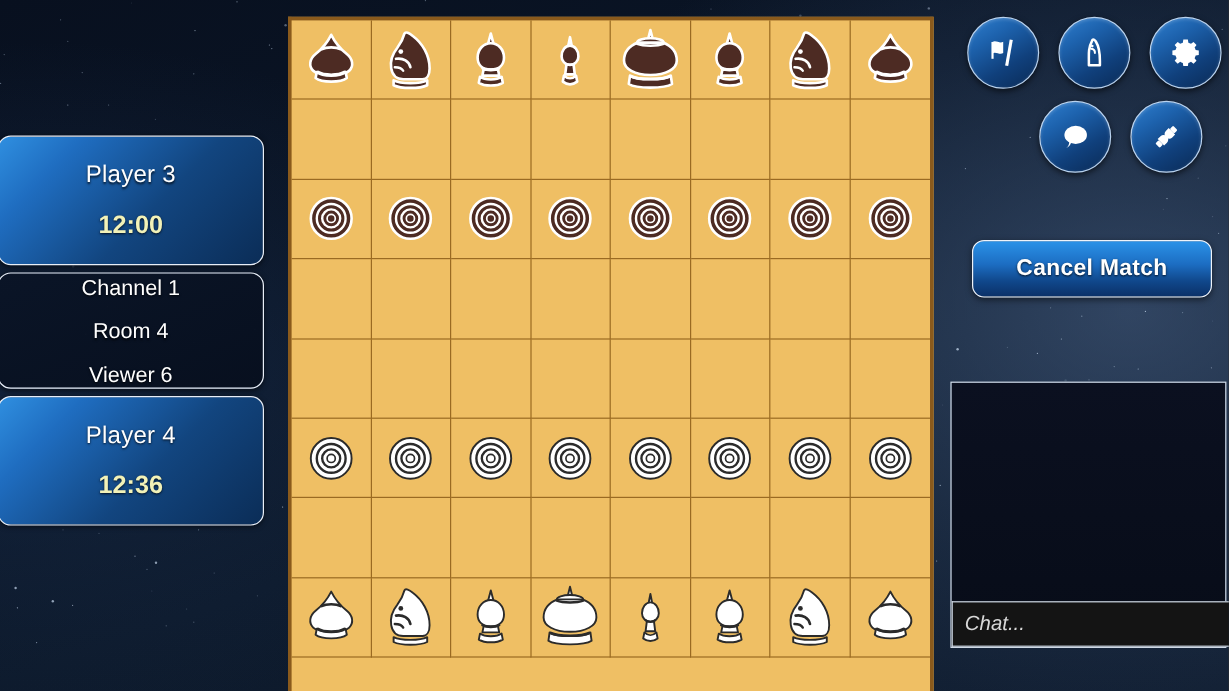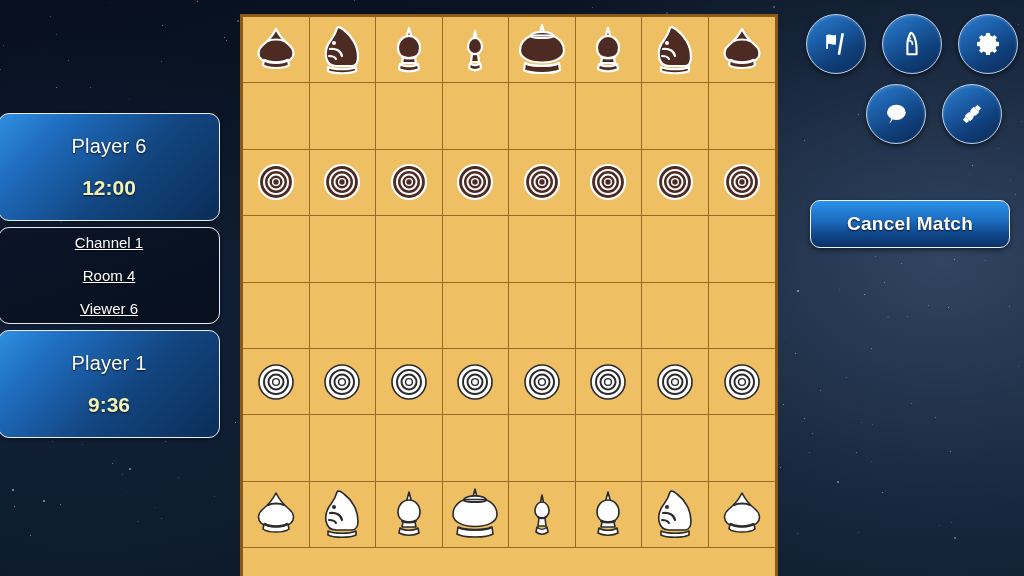--- a/index.html
+++ b/index.html
@@ -44,23 +44,22 @@
 
   .pname {
     color:#ffffff; font-size:20px; letter-spacing:.2px;
     text-shadow:0 1px 2px rgba(0,0,0,0.8);
   }
   .ptime {
     color:#f2f2b8; font-size:21px; font-weight:bold; margin-top:18px;
     text-shadow:0 1px 2px rgba(0,0,0,0.8);
   }
   .iline {
-    color:#ffffff; font-size:15px; line-height:1.0;
+    color:#ffffff; font-size:18px; line-height:1.0;
     text-shadow:0 1px 2px rgba(0,0,0,0.8);
-    text-decoration:underline;
   }
   .iline + .iline { margin-top:18px; }
 
   
   #board-wrap {
     position:absolute; left:240px; top:14px;
     width:538px; height:566px;
     border:3px solid #8a5a1c;
     border-bottom:none;
     background:#efbf64;
@@ -376,33 +375,33 @@
       <div class="st" style="width: 1px; height: 1px; left: 488.797px; top: 319.713px; opacity: 0.21;"></div>
       <div class="st" style="width: 1px; height: 1px; left: 679.94px; top: 528.432px; opacity: 0.73;"></div>
       <div class="st" style="width: 1px; height: 1px; left: 353.711px; top: 0.0069351px; opacity: 0.43;"></div>
       <div class="st" style="width: 2px; height: 2px; left: 560.131px; top: 188.082px; opacity: 0.15;"></div>
     </div>
 </div>
 
 <div id="leftcol">
 
   <div id="player2-panel" class="panel panel-blue">
-    <div class="pname">Player 6</div>
+    <div class="pname">Player 3</div>
     <div class="ptime">12:00</div>
   </div>
 
   <div id="info-panel" class="panel panel-dark">
     <div class="iline">Channel 1</div>
     <div class="iline">Room 4</div>
     <div class="iline">Viewer 6</div>
   </div>
 
   <div id="player1-panel" class="panel panel-blue">
-    <div class="pname">Player 1</div>
-    <div class="ptime">9:36</div>
+    <div class="pname">Player 4</div>
+    <div class="ptime">12:36</div>
   </div>
 
 </div>
 
 <div id="board-wrap">
   <div id="board">
       <div class="sq">
         <div class="pc">
           <svg width="56" height="56" viewBox="0 0 56 56">
             <path d="M28 7 C31 13 36 19 41 23 C46 27 47 33 43 37 C38 42 18 42 13 37 C9 33 10 27 15 23 C20 19 25 13 28 7 Z" fill="#4d2b23" stroke="#ffffff" stroke-width="2.2" stroke-linejoin="round"></path>
@@ -823,14 +822,21 @@
               <rect x="21.5" y="12.4" width="4" height="5.2" rx="1" fill="#fff"></rect>
             </g>
           </svg>
         </span>
       </div>
     </div>
   </div>
 
   <div id="cancel-match">Cancel Match</div>
 
+  <div id="chat-box">
+    <div id="chat-log"></div>
+    <div id="chat-row">
+      <input id="chat-input" type="text" placeholder="Chat..." style="">
+
+    </div>
+  </div>
 
 </div>
 
 </body></html>

